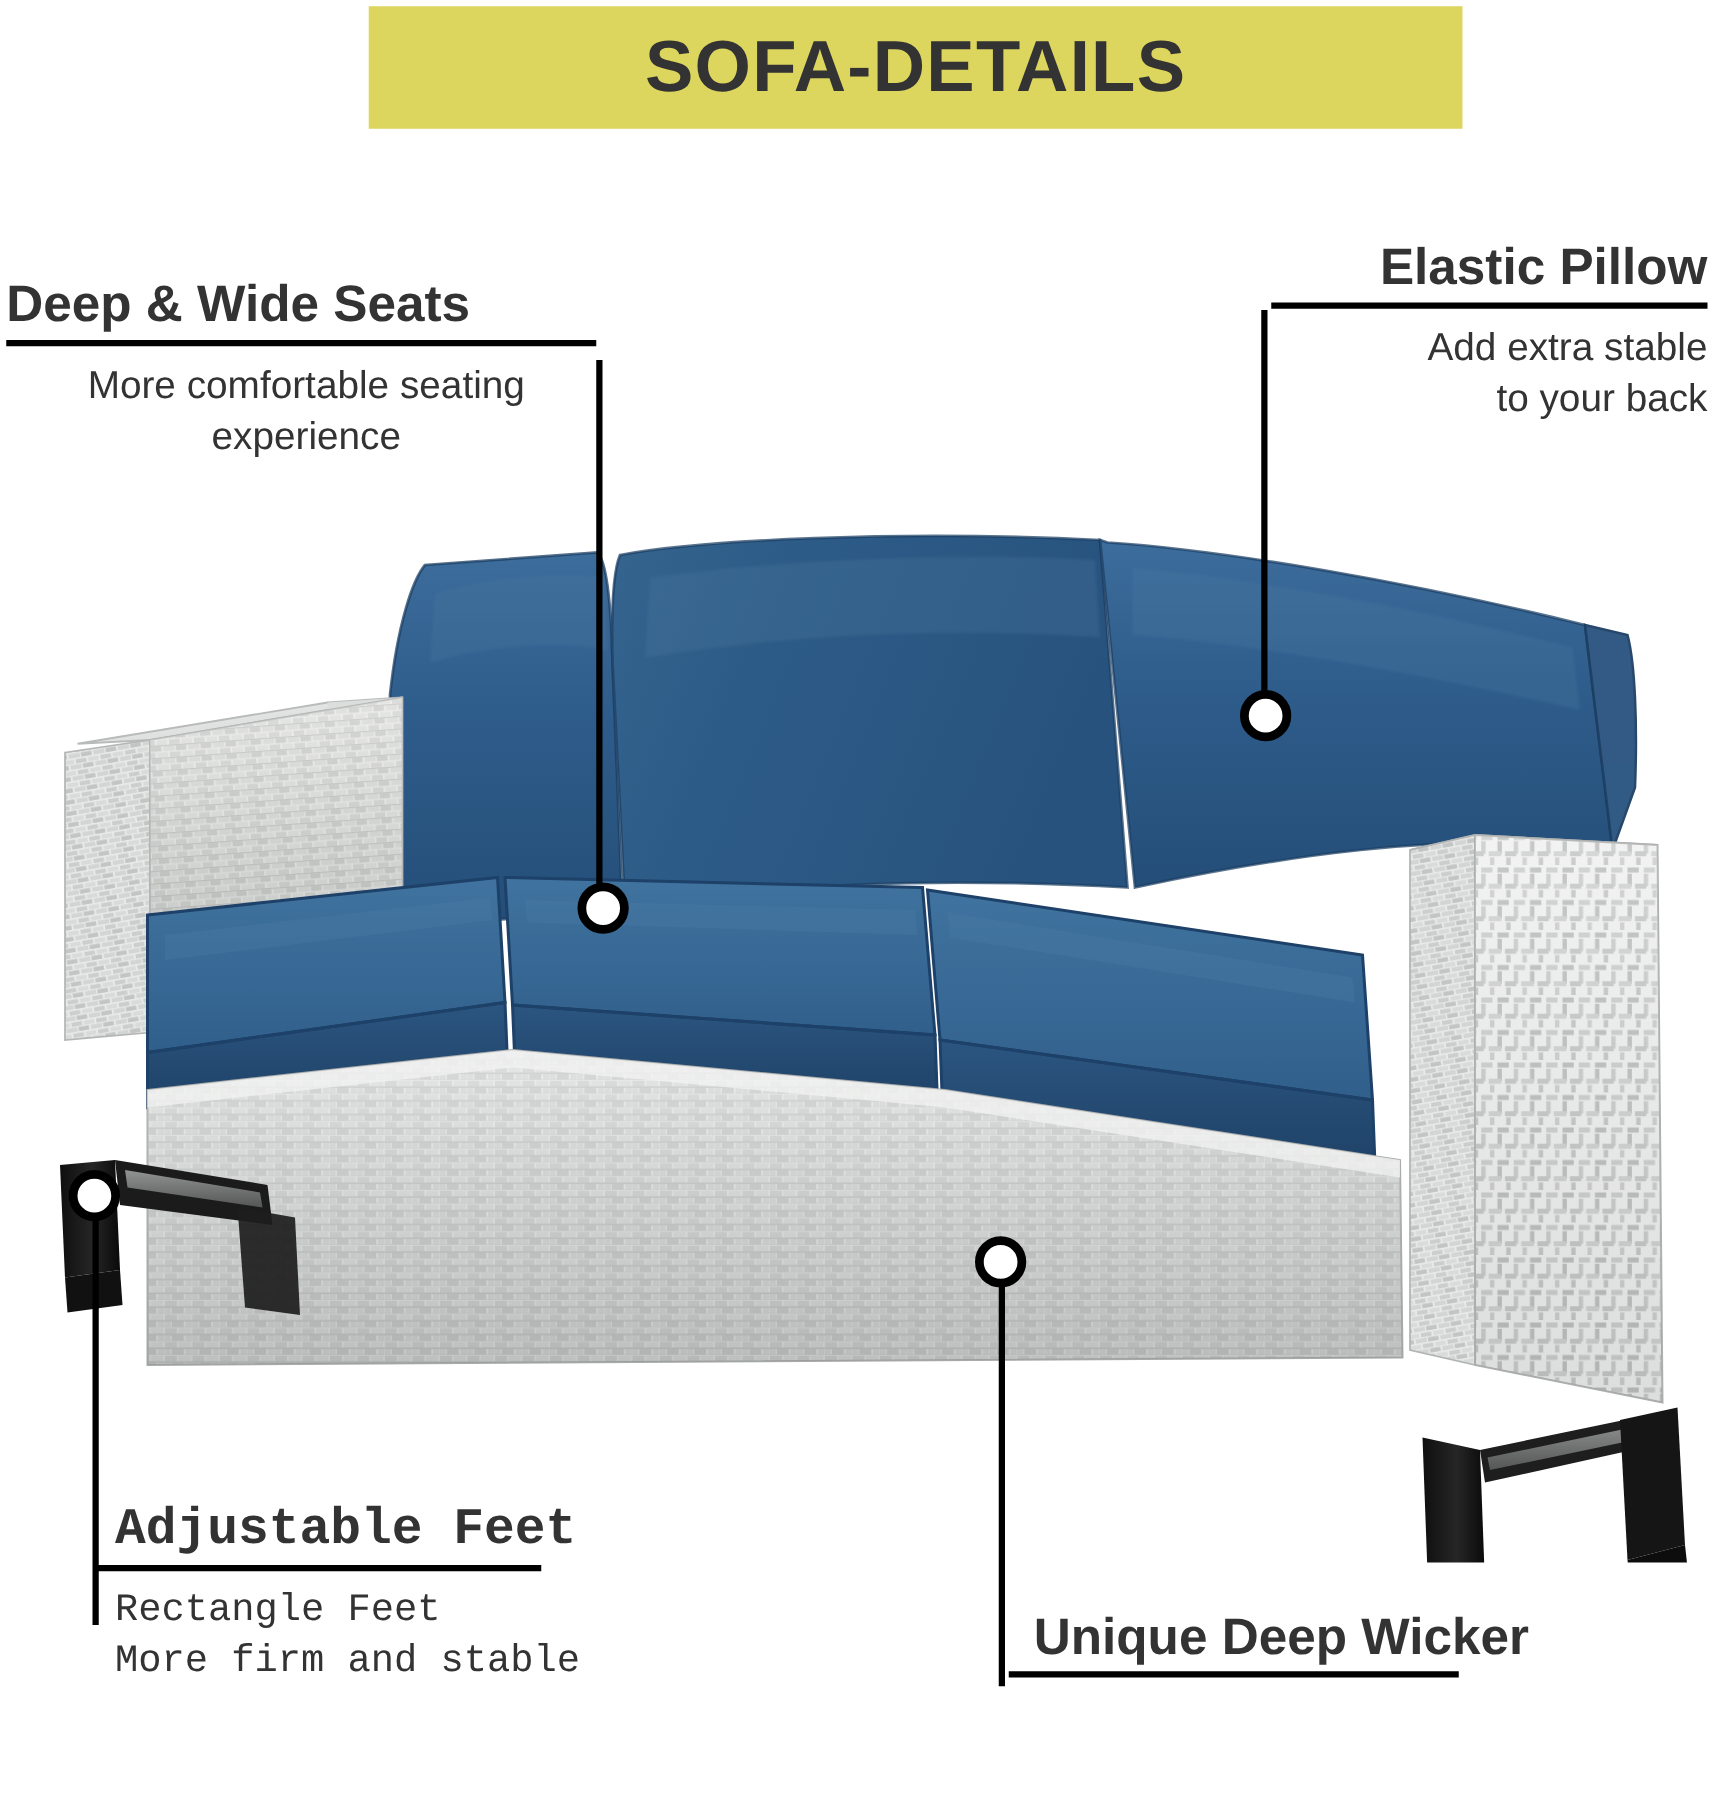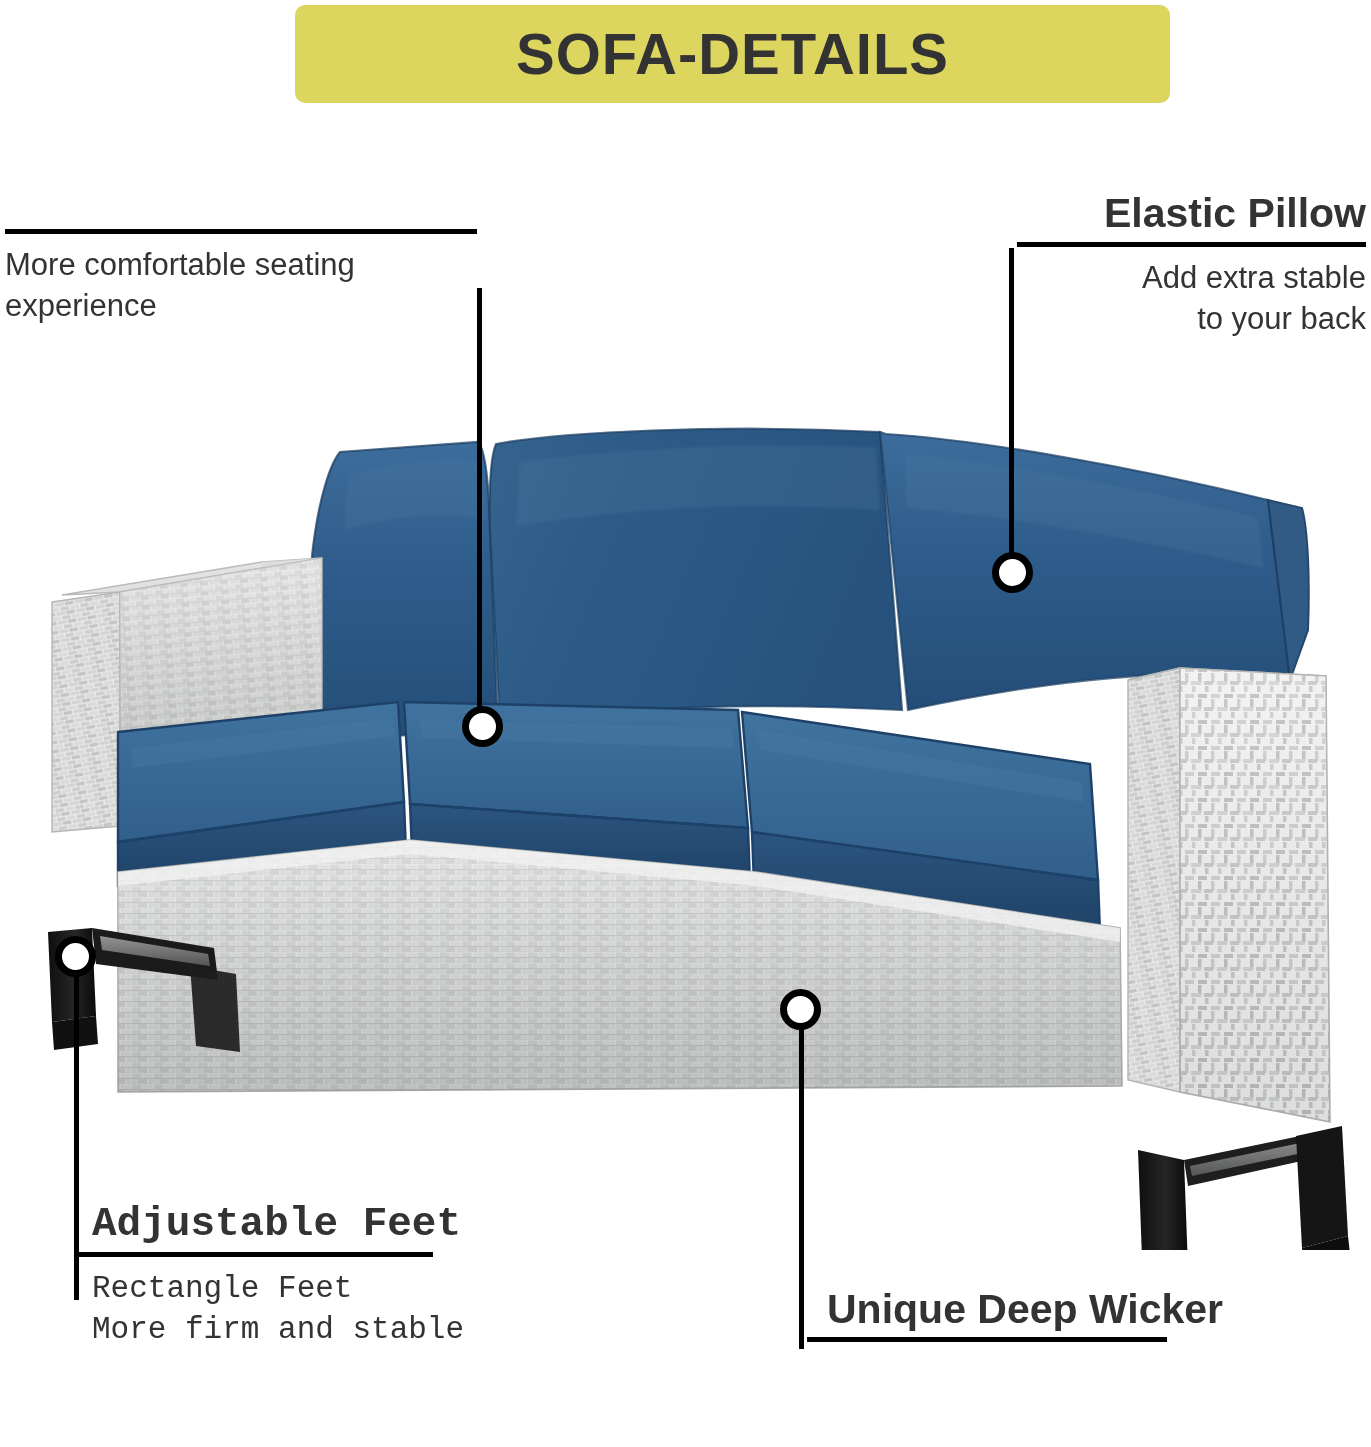--- a/index.html
+++ b/index.html
@@ -9,21 +9,21 @@
     font-family:"Liberation Sans", sans-serif;
     position:relative;overflow:hidden;
     color:#2e2e2e;
   }
   .stage{position:absolute;inset:0;}
 
   
   #title-banner{
     position:absolute;left:295px;top:5px;width:875px;height:98px;
     background:#dcd55e;
-    display:flex;align-items:center;justify-content:center;border-radius:10px;
+    display:flex;align-items:center;justify-content:center;
   }
   #title-banner .ttl{
     font-size:58px;font-weight:bold;letter-spacing:1px;
     color:#333333;line-height:1;
     font-family:"Liberation Sans", sans-serif;
   }
 
   
   .callout{position:absolute;}
   .callout .head{
@@ -32,21 +32,21 @@
   }
   .callout .body{
     font-size:31px;font-weight:normal;color:#333333;
     line-height:1.32;
   }
   .rule{background:#000;height:5px;}
 
   #callout-seats{left:5px;top:222px;width:480px;}
   #callout-seats .head{font-size:41px;}
   #callout-seats .rule{width:472px;margin-top:7px;}
-  #callout-seats .body{margin-top:11px;}
+  #callout-seats .body{margin-top:11px;text-align:center;}
 
   #callout-pillow{left:1022px;top:192px;width:344px;text-align:right;}
   #callout-pillow .head{font-size:41px;}
   #callout-pillow .rule{width:349px;margin-top:7px;margin-left:-5px;}
   #callout-pillow .body{margin-top:11px;}
 
   #callout-feet{left:92px;top:1203px;width:400px;font-family:Liberation Mono, monospace;}
   #callout-feet .head{font-size:41px;}
   #callout-feet .rule{width:355px;margin-top:6px;margin-left:-14px;}
   #callout-feet .body{margin-top:12px;}
@@ -241,20 +241,21 @@
   <div class="leader" style="left:74px;top:952px;width:5px;height:348px;"></div>
 
   <div class="leader" style="left:799px;top:1005px;width:5px;height:344px;"></div>
 
   <div class="marker" style="left:462px;top:706px;width:41px;height:41px;"></div>
   <div class="marker" style="left:992px;top:552px;width:41px;height:41px;"></div>
   <div class="marker" style="left:55px;top:936px;width:41px;height:41px;"></div>
   <div class="marker" style="left:780px;top:989px;width:41px;height:41px;"></div>
 
   <div class="callout" id="callout-seats">
+    <div class="head">Deep &amp; Wide Seats</div>
     <div class="rule"></div>
     <div class="body">
       <div>More comfortable seating</div>
       <div>experience</div>
     </div>
   </div>
 
   <div class="callout" id="callout-pillow">
     <div class="head">Elastic Pillow</div>
     <div class="rule"></div>

